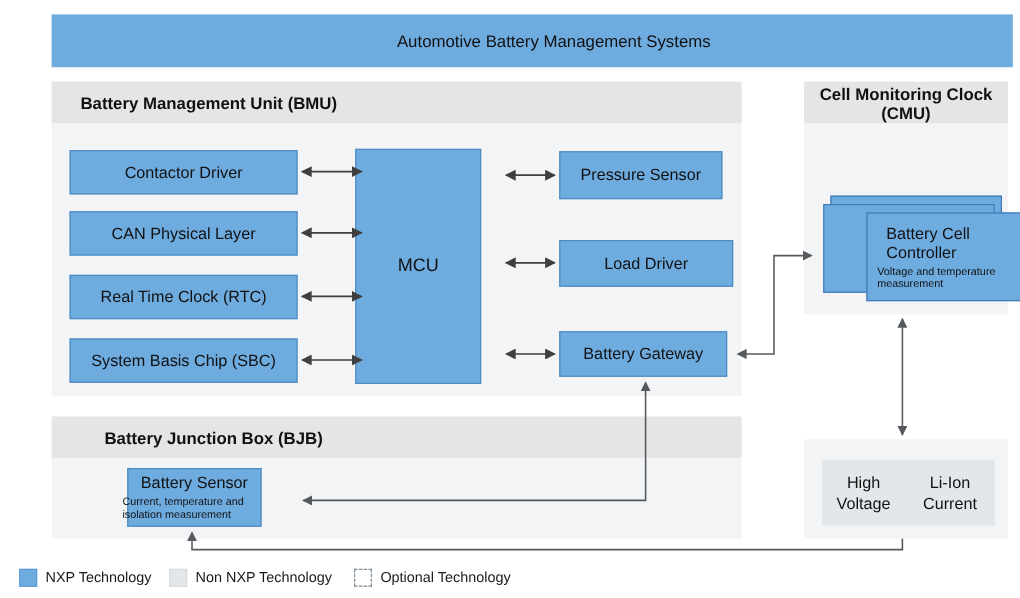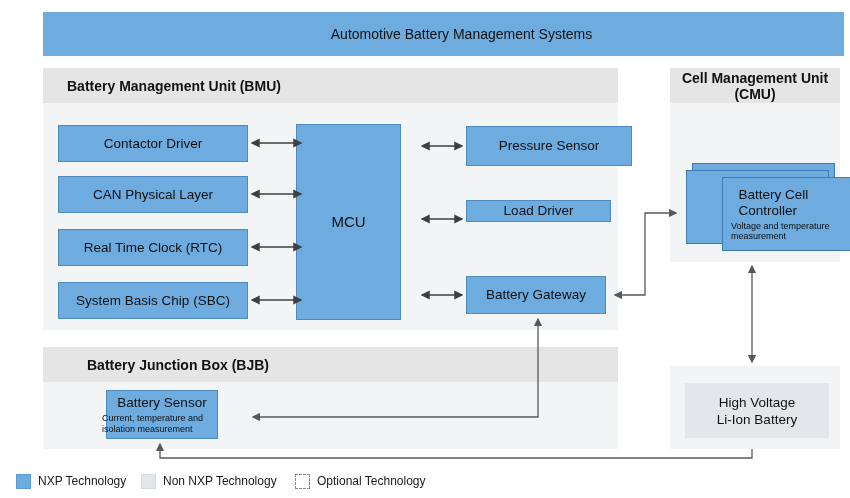--- a/index.html
+++ b/index.html
@@ -20,21 +20,21 @@
     font-size:14px;color:#111;
   }
   .node{
     background:#6EABDF;border:1px solid #4E8AC0;color:#111;
     display:flex;flex-direction:column;align-items:center;justify-content:center;
     text-align:left;font-size:13.5px;line-height:16px;
   }
   .node .sub{font-size:9px;line-height:10.5px;margin-top:2px;}
   .stacklayer{background:#6EABDF;border:1px solid #3E7AB5;}
   .graybox{
-    background:#E3E7E9;display:flex;flex-direction:column;align-items:center;
+    background:#E3E7E9;display:flex;align-items:center;
     justify-content:center;text-align:center;font-size:13.5px;line-height:17px;color:#111;
   }
   svg.wires{position:absolute;left:0;top:0;pointer-events:none;}
   .legend-item{
     position:absolute;top:473px;display:flex;align-items:center;gap:7px;
     font-size:12px;color:#1a1a1a;height:16px;
   }
   .swatch{width:15px;height:15px;box-sizing:border-box;flex:0 0 auto;}
   .swatch.nxp{background:#6EABDF;border:1px solid #5D9BD0;}
   .swatch.nonnxp{background:#E3E7E9;border:1px solid #D6DBDE;}
@@ -64,32 +64,32 @@
     <span>CAN Physical Layer</span>
   </div>
   <div class="abs node" style="left:58px;top:282px;width:190px;height:37px;">
     <span>System Basis Chip (SBC)</span>
   </div>
 
   <div class="abs node" style="left:296px;top:124px;width:105px;height:196px;font-size:15px;">
     <span>MCU</span>
   </div>
 
-  <div class="abs node" style="left:466px;top:126px;width:166px;height:40px;">
+  <div class="abs node" style="left:466px;top:126px;width:136px;height:40px;">
     <span>Pressure Sensor</span>
   </div>
-  <div class="abs node" style="left:466px;top:200px;width:145px;height:22px;">
+  <div class="abs node" style="left:466px;top:200px;width:145px;height:39px;">
     <span>Load Driver</span>
   </div>
   <div class="abs node" style="left:466px;top:276px;width:140px;height:38px;">
     <span>Battery Gateway</span>
   </div>
 
   <div class="abs hdr center" style="left:670px;top:68px;width:170px;height:35px;">
-    <span style="display:block;width:150px;">Cell Management Unit (CMU)</span>
+    <span style="display:block;width:150px;">Cell Monitoring Clock (CMU)</span>
   </div>
   <div class="abs panel" style="left:670px;top:103px;width:170px;height:159px;"></div>
 
   <div class="abs stacklayer" style="left:692px;top:163px;width:143px;height:74px;"></div>
   <div class="abs stacklayer" style="left:686px;top:170px;width:143px;height:74px;"></div>
   <div class="abs node" style="left:680px;top:177px;width:143px;height:74px;border-color:#3E7AB5;margin-left:42px;">
     <span style="display:block;width:110px;">Battery Cell Controller</span>
     <span class="sub" style="display:block;width:125px;">Voltage and temperature measurement</span>
   </div>
 
@@ -99,21 +99,21 @@
   <div class="abs panel" style="left:43px;top:382px;width:575px;height:67px;"></div>
 
   <div class="abs node" style="left:106px;top:390px;width:112px;height:49px;">
     <span>Battery Sensor</span>
     <span class="sub" style="display:block;width:120px;">Current, temperature and isolation measurement</span>
   </div>
 
   <div class="abs panel" style="left:670px;top:366px;width:170px;height:83px;"></div>
   <div class="abs graybox" style="left:685px;top:383px;width:144px;height:55px;">
     <span>High Voltage</span>
-    <span>Li-Ion Battery</span>
+    <span>Li-Ion Current</span>
   </div>
 
   <svg class="wires" width="850" height="498" viewBox="0 0 850 498">
     <defs>
       <marker id="ad" viewBox="0 0 10 10" refX="8.5" refY="5" markerWidth="6.5" markerHeight="6.5" orient="auto-start-reverse">
           <path d="M0,0 L10,5 L0,10 z" fill="#3F3F3F"></path>
         </marker>
       <marker id="ag" viewBox="0 0 10 10" refX="8.5" refY="5" markerWidth="6.5" markerHeight="6.5" orient="auto-start-reverse">
           <path d="M0,0 L10,5 L0,10 z" fill="#55595E"></path>
         </marker>

